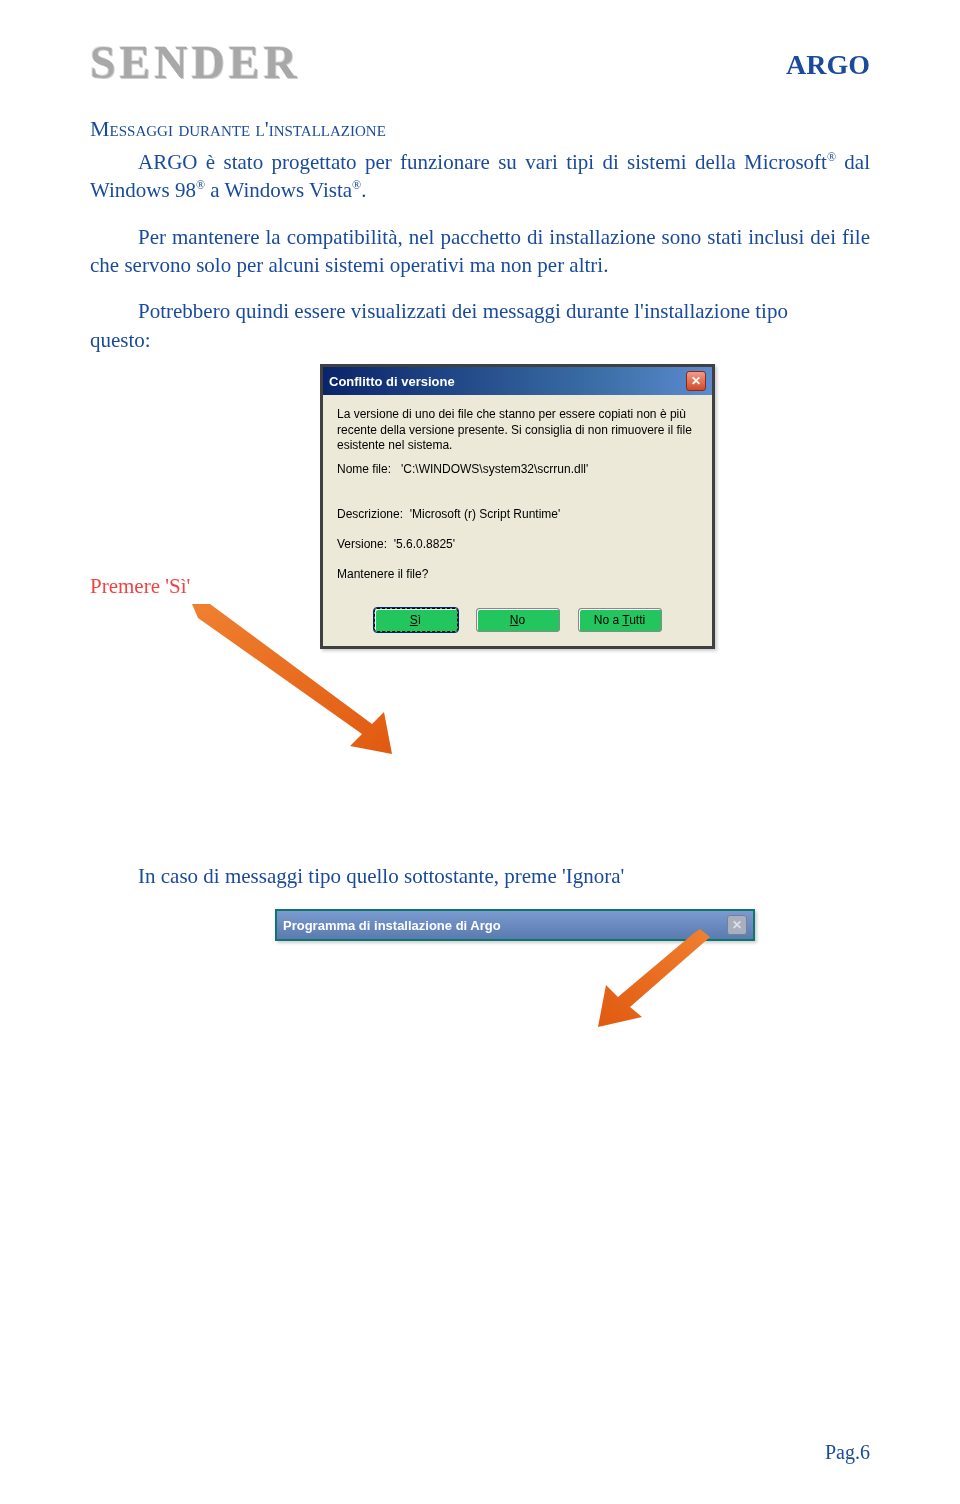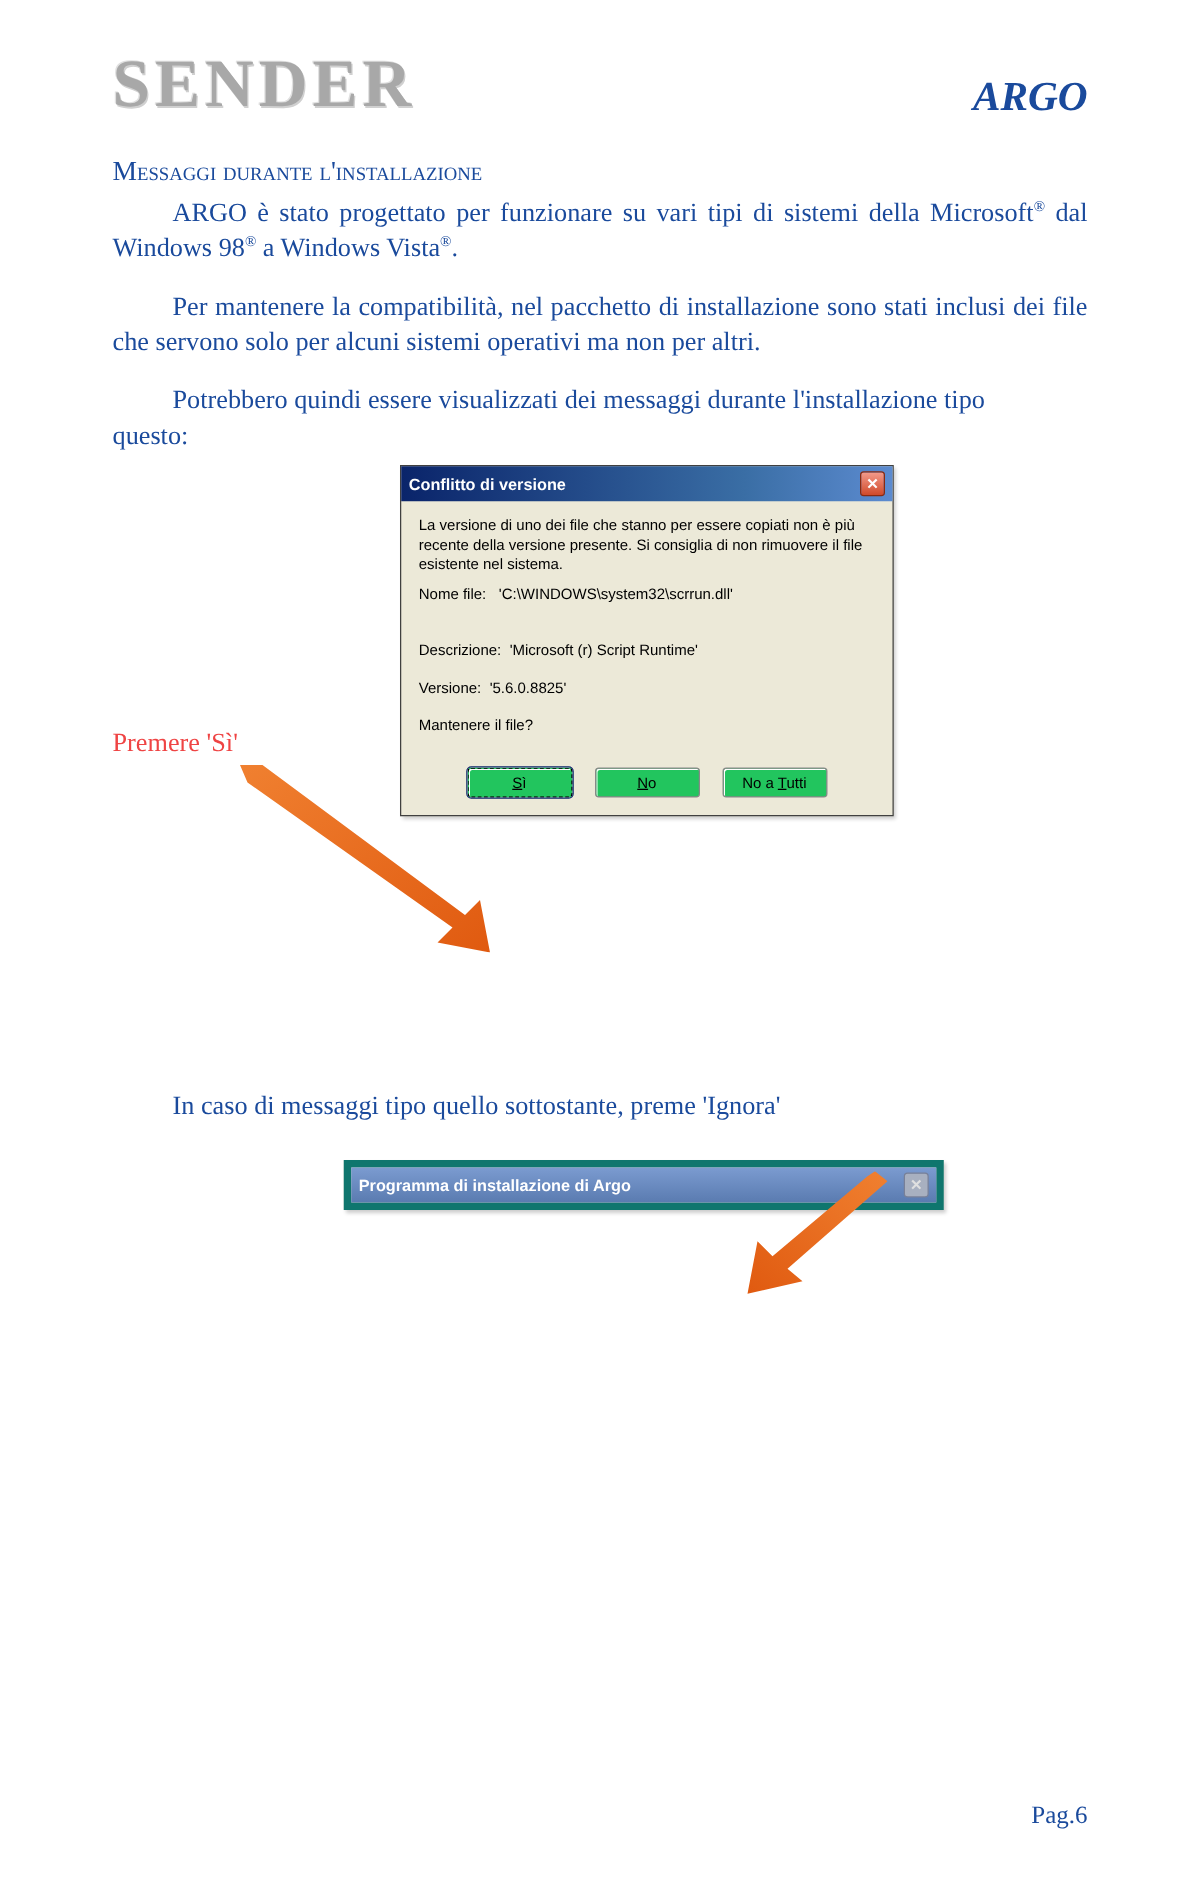--- a/index.html
+++ b/index.html
@@ -7,36 +7,35 @@
     width: 960px;
     height: 1504px;
     background: #fff;
     font-family: "Times New Roman", Times, serif;
     position: relative;
     padding: 40px 90px 40px 90px;
     color: #000;
   }
   .logo {
     font-family: "Times New Roman", serif;
-    font-size: 54px;
+    font-size: 46px;
     font-weight: bold;
     color: #a8a8a8;
     letter-spacing: 4px;
     text-shadow: 1px 1px 0 #d0d0d0, -1px -1px 0 #e0e0e0;
     font-variant: small-caps;
     line-height: 1;
   }
   .brand {
     position: absolute;
-    top: 60px;
+    top: 49px;
     right: 90px;
     font-family: "Times New Roman", serif;
-    font-size: 33px;
-    font-weight: bold;
-    font-style: italic;
+    font-size: 28px;
+    font-weight: bold;
     color: #1a4a9c;
   }
   .section-title {
     font-variant: small-caps;
     color: #1a4a9c;
     font-size: 22px;
     margin-top: 30px;
     margin-bottom: 6px;
   }
   .body-text {
@@ -59,21 +58,21 @@
     top: 210px;
     color: #ef4444;
     font-size: 21px;
   }
   
   .dialog1 {
     position: absolute;
     left: 230px;
     top: 0;
     width: 395px;
-    border: 1px solid #404040;
+    border: 3px solid #404040;
     font-family: Tahoma, Arial, sans-serif;
     font-size: 12px;
     background: #ece9d8;
     box-shadow: 2px 2px 3px rgba(0,0,0,0.2);
   }
   .dlg-titlebar {
     background: linear-gradient(to right, #0a246a 0%, #3a6ea5 70%, #5c8bd0 100%);
     color: #fff;
     font-weight: bold;
     padding: 4px 6px;
@@ -133,23 +132,23 @@
   
   .dialog2-wrap {
     position: relative;
     width: 100%;
     height: 200px;
     margin-top: 20px;
   }
   .dialog2 {
     position: absolute;
     left: 185px;
-    top: 11px;
+    top: 0;
     width: 480px;
-    border: 6px solid #0f766e;
+    border: 2px solid #0f766e;
     font-family: Tahoma, Arial, sans-serif;
     font-size: 12px;
     background: #ece9d8;
     box-shadow: 2px 2px 3px rgba(0,0,0,0.2);
   }
   .dlg2-titlebar {
     background: linear-gradient(to bottom, #7b9bd0 0%, #5a7bb0 100%);
     color: #fff;
     font-weight: bold;
     padding: 4px 6px;

